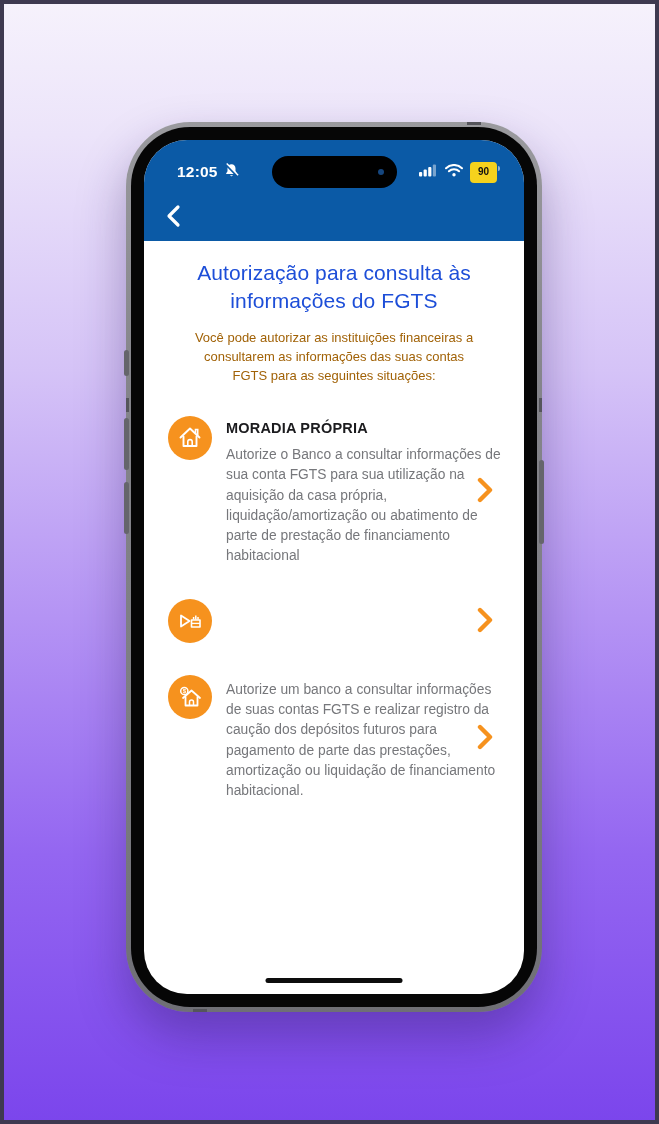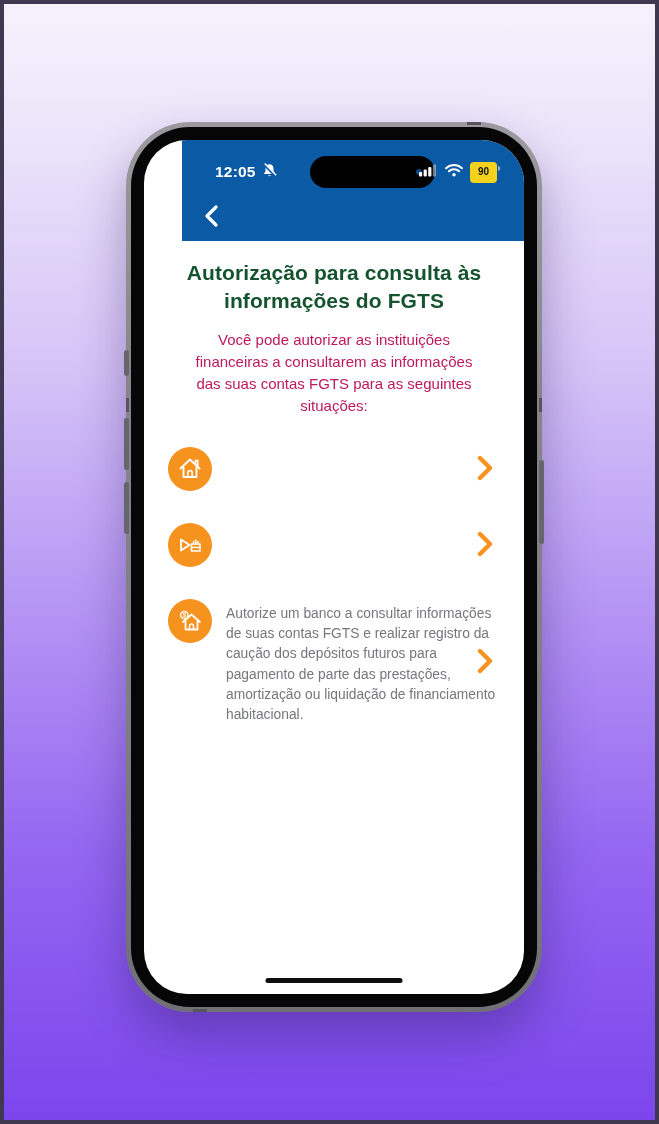--- a/index.html
+++ b/index.html
@@ -50,21 +50,20 @@
     overflow: hidden;
     position: relative;
   }
 
   
   .app-header {
     height: 101px;
     background: #0b5aa6;
     position: relative;
     color: #fff;
-    margin-left: 38px;
   }
   .status-bar {
     position: absolute; top: 16px; left: 0; right: 0; height: 32px;
     display: flex; align-items: center;
   }
   .sb-left {
     position: absolute; left: 33px; top: 0; height: 32px;
     display: flex; align-items: center; gap: 5px;
   }
   .sb-time { font-size: 15.5px; font-weight: 700; letter-spacing: 0.2px; }
@@ -97,26 +96,26 @@
   .back-button {
     position: absolute; left: 12px; top: 62px;
     width: 34px; height: 32px;
     display: flex; align-items: center; justify-content: center;
     cursor: pointer;
   }
 
   
   .content { padding: 18px 22px 0 22px; }
   .page-title {
-    font-size: 21px; font-weight: 700; color: #14532d;
+    font-size: 21px; font-weight: 400; color: #1d4ed8;
     text-align: center; line-height: 1.34; letter-spacing: 0.1px;
   }
   .page-intro {
     max-width: 295px; margin: 14px auto 0 auto;
-    font-size: 15px; color: #be185d; text-align: center; line-height: 1.46;
+    font-size: 13px; color: #a16207; text-align: center; line-height: 1.46;
   }
 
   .items { margin-top: 28px; padding: 0 0 0 2px; }
   .item {
     display: flex; align-items: flex-start;
     margin-bottom: 30px;
     position: relative;
     cursor: pointer;
   }
   .item-icon {
@@ -221,20 +220,24 @@
 
           <div class="item">
             <div class="item-icon">
               <svg width="28" height="28" viewBox="0 0 28 28">
                 <path d="M4.5 13.5 L14 4.5 L23.5 13.5" fill="none" stroke="#fff" stroke-width="1.9" stroke-linecap="round" stroke-linejoin="round"></path>
                 <path d="M19.5 9.2 V5.5 h2.2 V11" fill="none" stroke="#fff" stroke-width="1.6" stroke-linecap="round"></path>
                 <path d="M7.5 12.5 V22 H20.5 V12.5" fill="none" stroke="#fff" stroke-width="1.9" stroke-linecap="round" stroke-linejoin="round"></path>
                 <path d="M11.8 22 v-4.2 a2.2 2.2 0 0 1 4.4 0 V22" fill="none" stroke="#fff" stroke-width="1.6"></path>
               </svg>
             </div>
+            <div class="item-text">
+              <div class="item-title">MORADIA PRÓPRIA</div>
+              <div class="item-desc">Autorize o Banco a consultar informações de sua conta FGTS para sua utilização na aquisição da casa própria, liquidação/amortização ou abatimento de parte de prestação de financiamento habitacional</div>
+            </div>
             <div class="item-chevron">
               <svg width="17" height="26" viewBox="0 0 17 26">
                 <polyline points="4,3 14,13 4,23" fill="none" stroke="#f6921e" stroke-width="4.4" stroke-linecap="round" stroke-linejoin="round"></polyline>
               </svg>
             </div>
           </div>
 
           <div class="item">
             <div class="item-icon">
               <svg width="28" height="28" viewBox="0 0 28 28">

